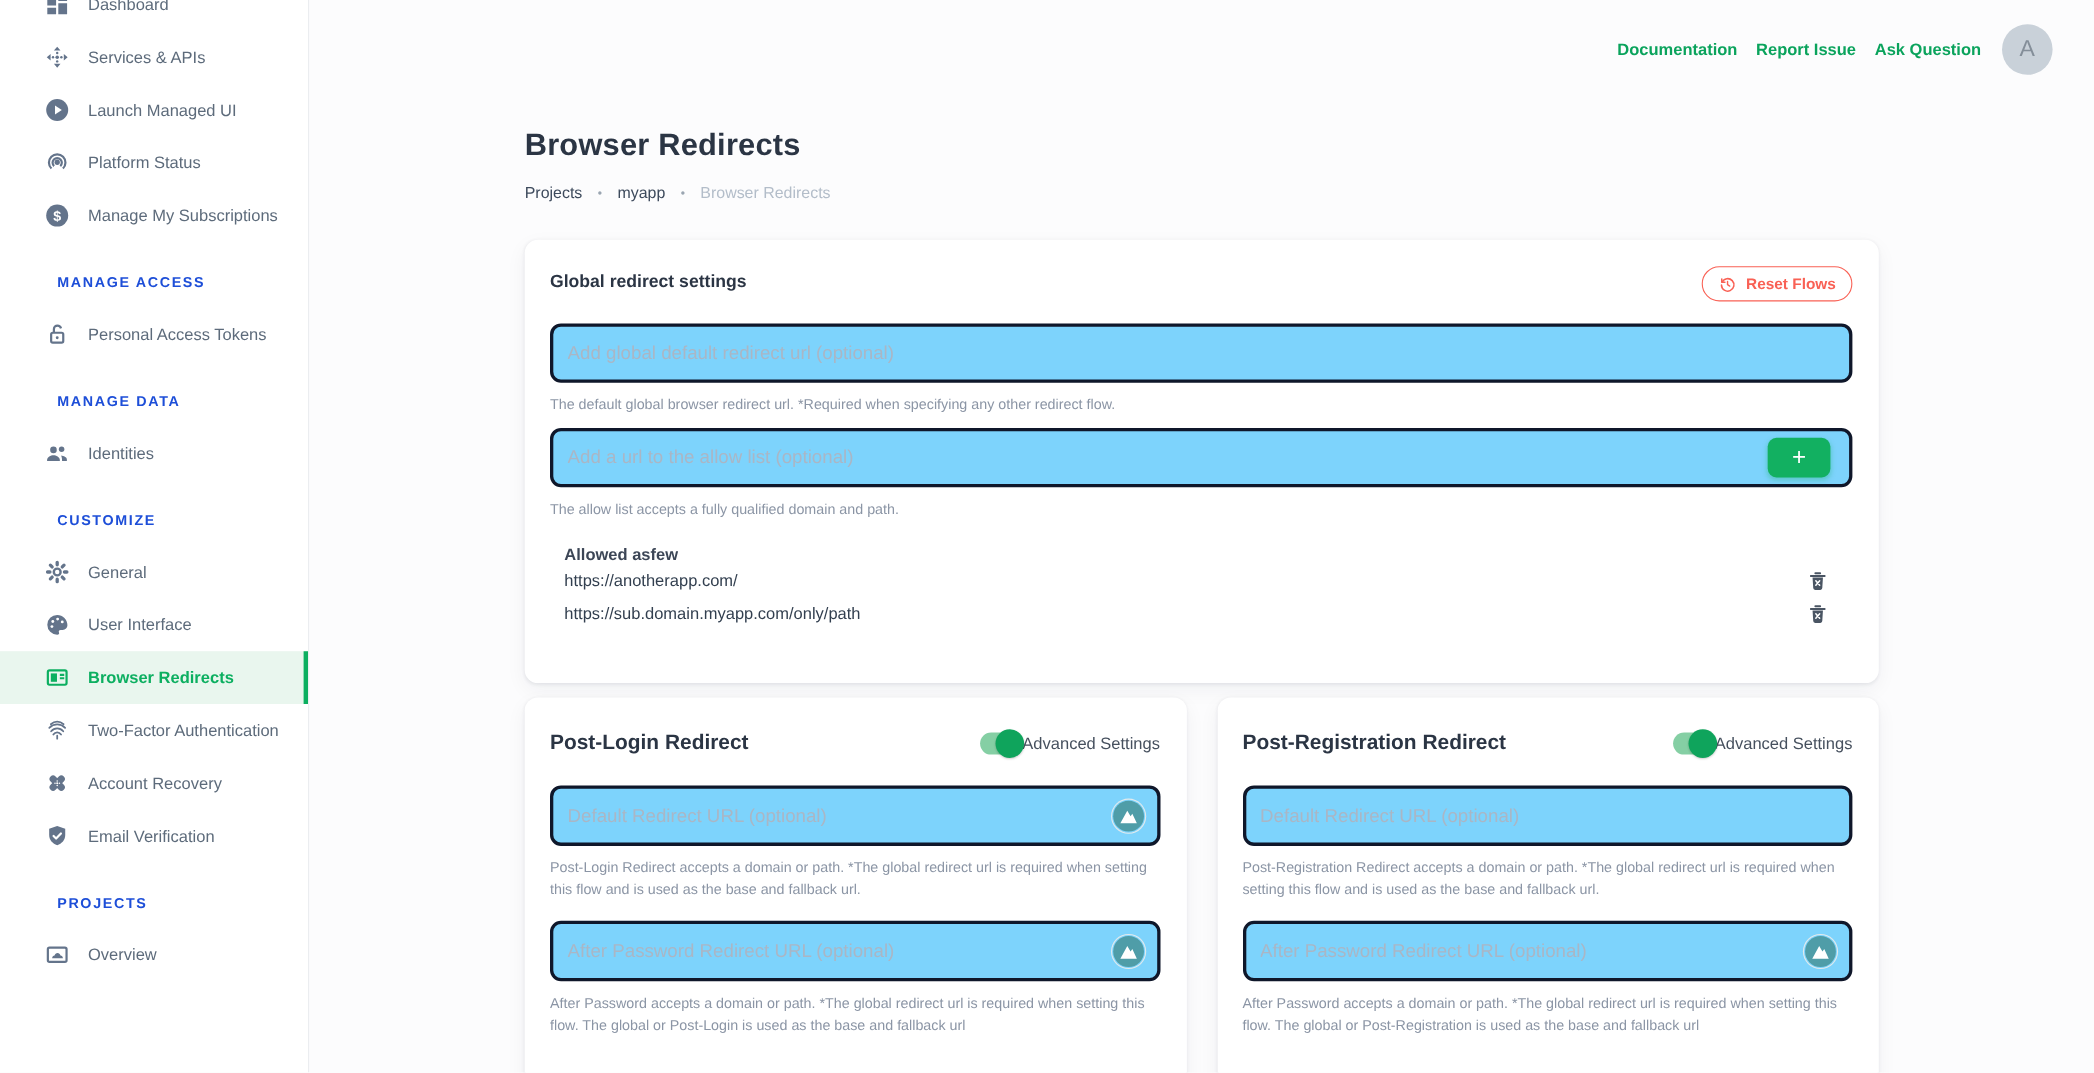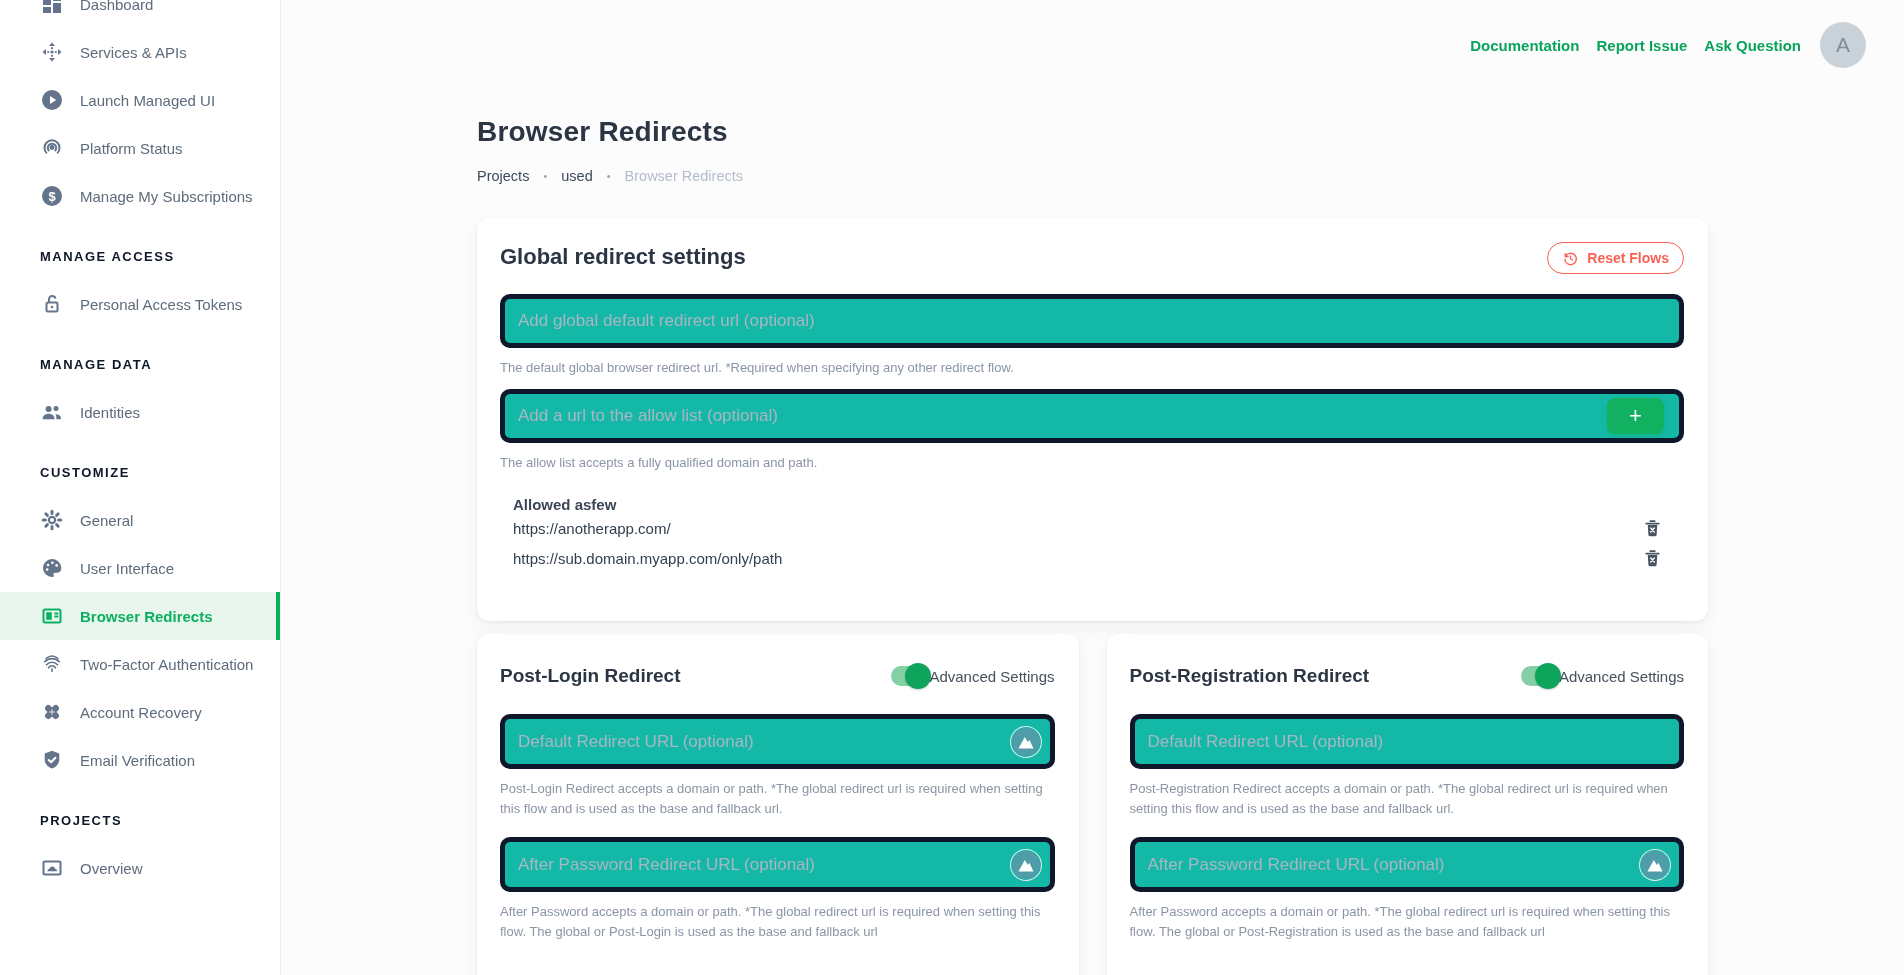--- a/index.html
+++ b/index.html
@@ -24,22 +24,22 @@
   }
   .nav-item .nav-icon { width:24px; height:24px; color:#64748b; flex:0 0 24px; }
   .nav-item .nav-label { font-size:15px; }
   .nav-item.active {
     background:#e9f6ee; color:#0caf60;
     box-shadow:inset -4px 0 0 #0caf60;
   }
   .nav-item.active .nav-icon { color:#0caf60; }
   .nav-item.active .nav-label { font-weight:700; }
   .nav-header {
-    display:flex; align-items:center; height:48px; margin-top:12px; padding-left:40px;
-    font-size:13px; font-weight:700; letter-spacing:1.5px; color:#0f172a;
+    display:flex; align-items:center; height:48px; margin-top:12px; padding-left:52px;
+    font-size:13px; font-weight:700; letter-spacing:1.5px; color:#1d4ed8;
   }
 
   
   .main { position:absolute; left:281px; top:0; right:0; bottom:0; }
   .topbar {
     position:absolute; top:22px; right:38px; height:46px;
     display:flex; align-items:center; gap:17px; z-index:3;
   }
   .top-link { font-size:15px; font-weight:700; color:#0aa35c; cursor:pointer; white-space:nowrap; }
   .avatar {
@@ -53,34 +53,34 @@
   .breadcrumb { display:flex; align-items:center; gap:14px; margin-top:20px; font-size:14.5px; }
   .crumb { color:#3d4a5c; cursor:pointer; }
   .crumb-sep { color:#9aa5b1; font-size:11px; }
   .crumb.current { color:#b3bdc9; cursor:default; }
 
   .card {
     background:#ffffff; border-radius:12px;
     box-shadow:0 1px 3px rgba(25,35,50,.07), 0 6px 18px rgba(25,35,50,.05);
   }
   .card-global { margin-top:34px; position:relative; padding:26px 24px 48px 23px; }
-  .card-title { font-size:22px; font-weight:700; line-height:26px; color:#2b3544; }
+  .card-title { font-size:16px; font-weight:700; line-height:26px; color:#2b3544; }
 
   .reset-btn {
     position:absolute; right:24px; top:24px; height:32px; padding:0 14px;
     display:flex; align-items:center; gap:8px;
     border:1px solid #f96155; border-radius:16px; background:#fff;
     color:#f96155; font-size:14px; font-weight:700; cursor:pointer;
     font-family:"Liberation Sans", sans-serif;
   }
 
   .input-wrap { position:relative; margin-top:24px; }
   .text-input {
-    width:100%; height:54px; border:5px solid #0f172a; border-radius:10px;
-    padding:0 60px 0 13px; font-size:17px; color:#2b3544; background:#14b8a6; outline:none;
+    width:100%; height:54px; border:3px solid #0f172a; border-radius:10px;
+    padding:0 60px 0 13px; font-size:17px; color:#2b3544; background:#7dd3fc; outline:none;
     font-family:"Liberation Sans", sans-serif;
   }
   .text-input::placeholder { color:#aab6c5; opacity:1; }
   .helper { margin-top:12px; font-size:13px; line-height:15px; color:#8b95a5; }
 
   .add-btn {
     position:absolute; right:20px; top:50%; transform:translateY(-50%);
     width:57px; height:36px; border:none; border-radius:8px; background:#12b061;
     color:#fff; font-size:22px; line-height:1; cursor:pointer;
     display:flex; align-items:center; justify-content:center;
@@ -314,21 +314,21 @@
       </div>
   </div>
 
   <div class="content">
 
     <h1 class="page-title">Browser Redirects</h1>
 
     <div class="breadcrumb">
       <span class="crumb">Projects</span>
       <span class="crumb-sep">•</span>
-      <span class="crumb">used</span>
+      <span class="crumb">myapp</span>
       <span class="crumb-sep">•</span>
       <span class="crumb current">Browser Redirects</span>
     </div>
 
     <section class="card card-global">
       <h2 class="card-title">Global redirect settings</h2>
 
       <button class="reset-btn">
         <span>
           <svg viewBox="0 0 24 24" width="17" height="17" fill="none" stroke="currentColor" stroke-width="2" stroke-linecap="round" stroke-linejoin="round">

